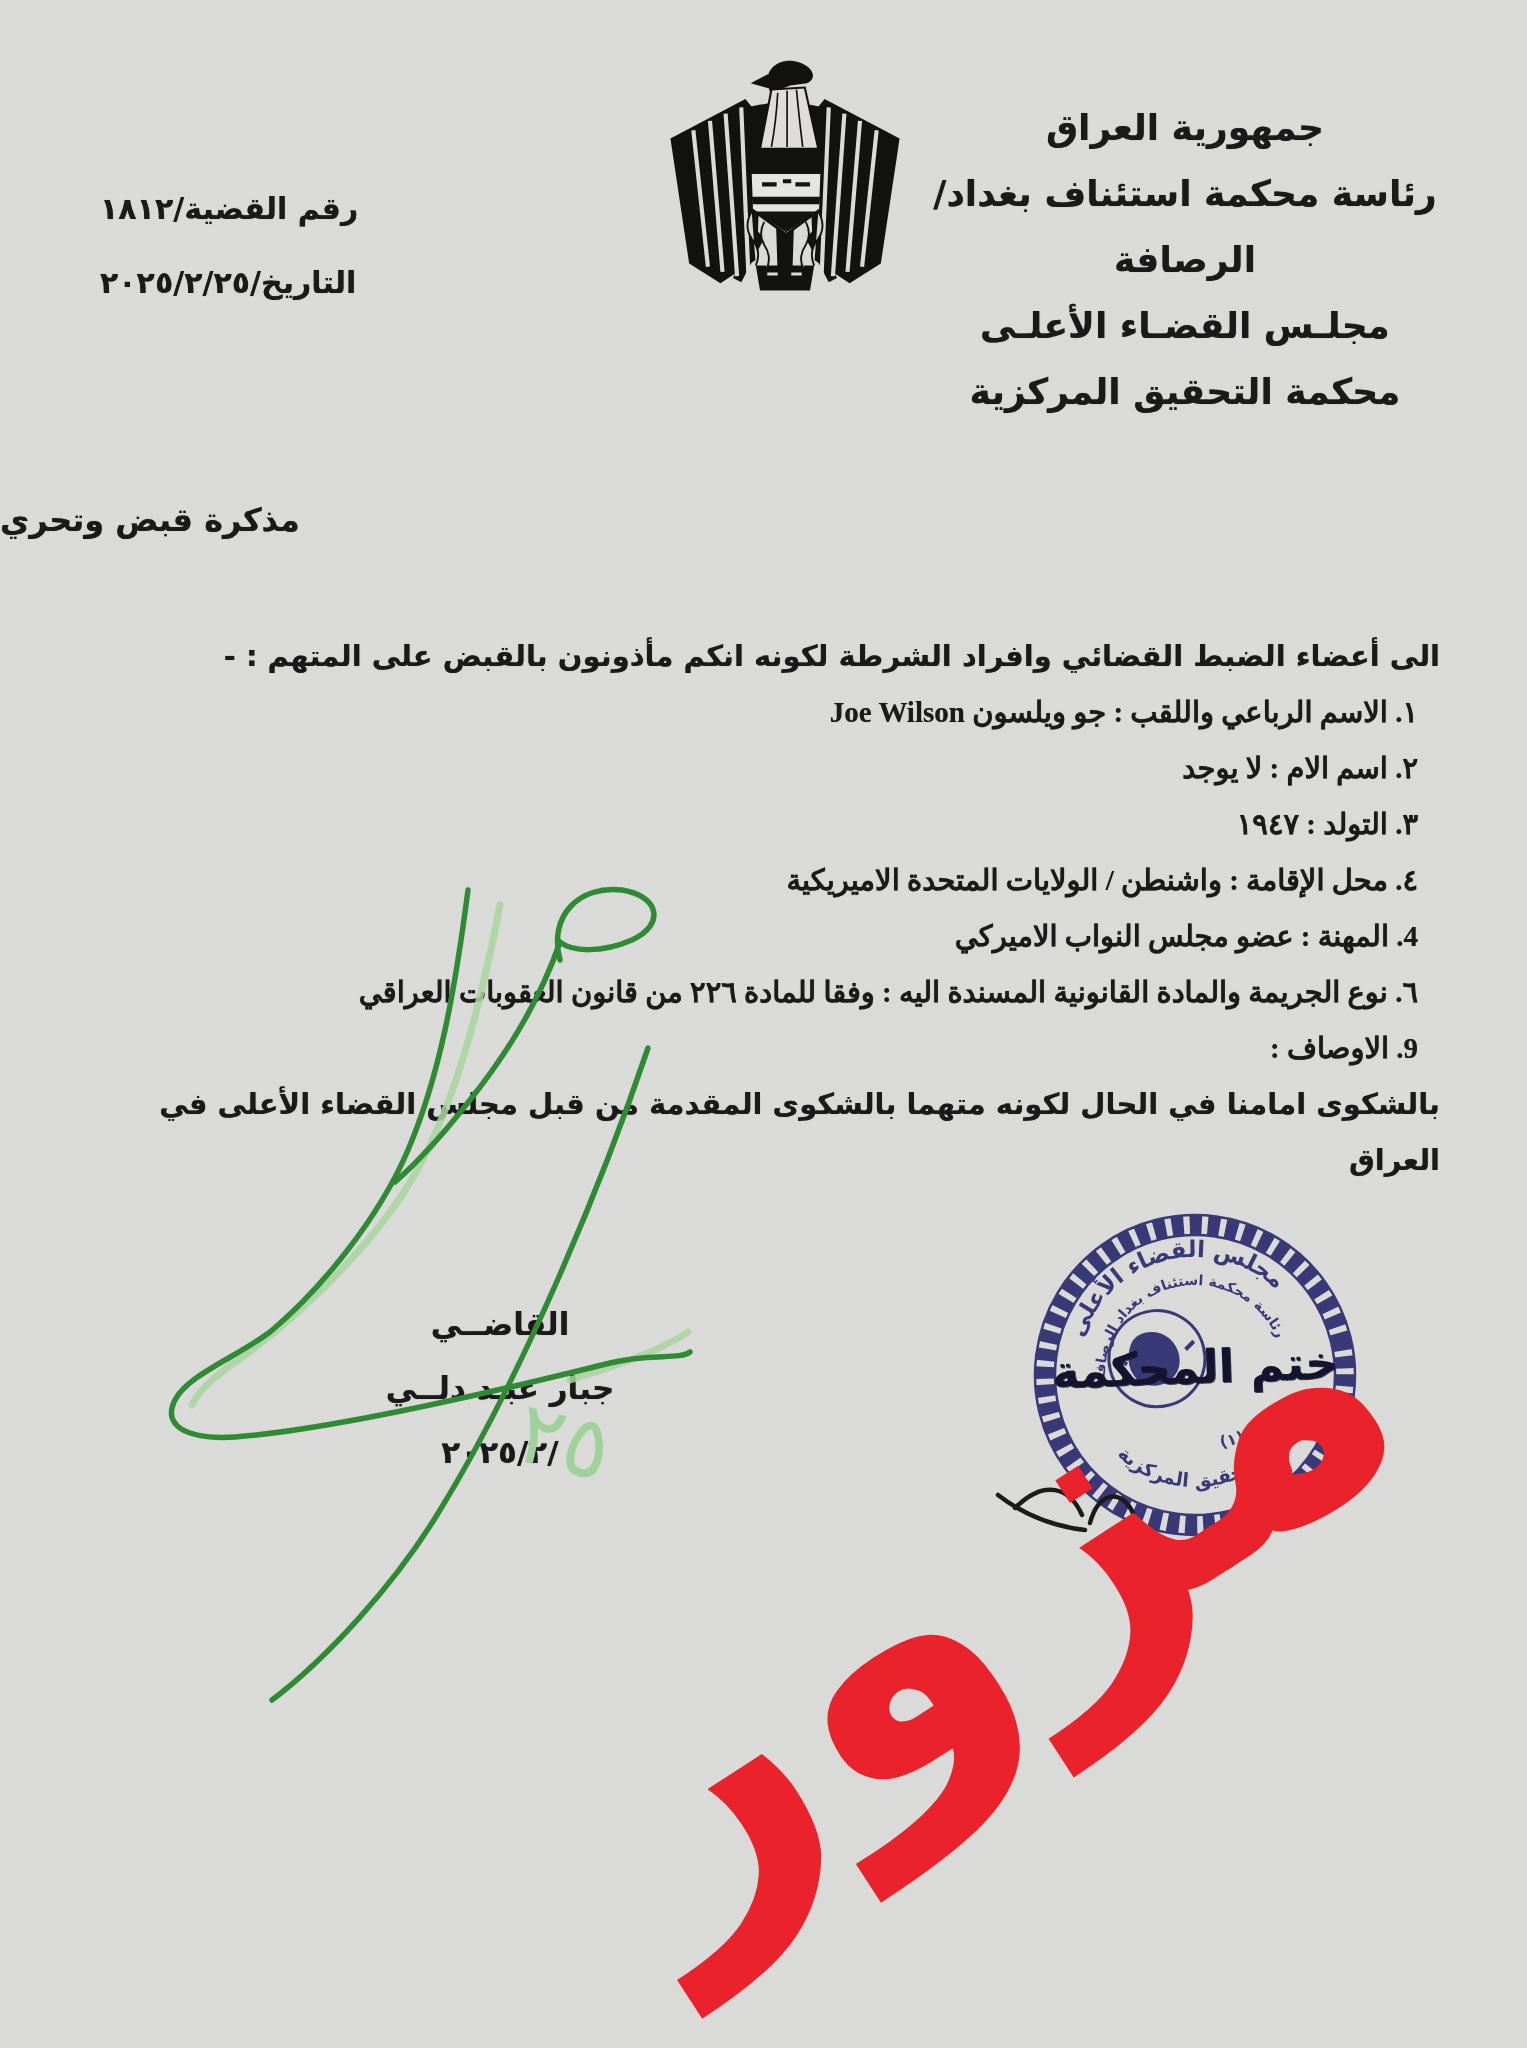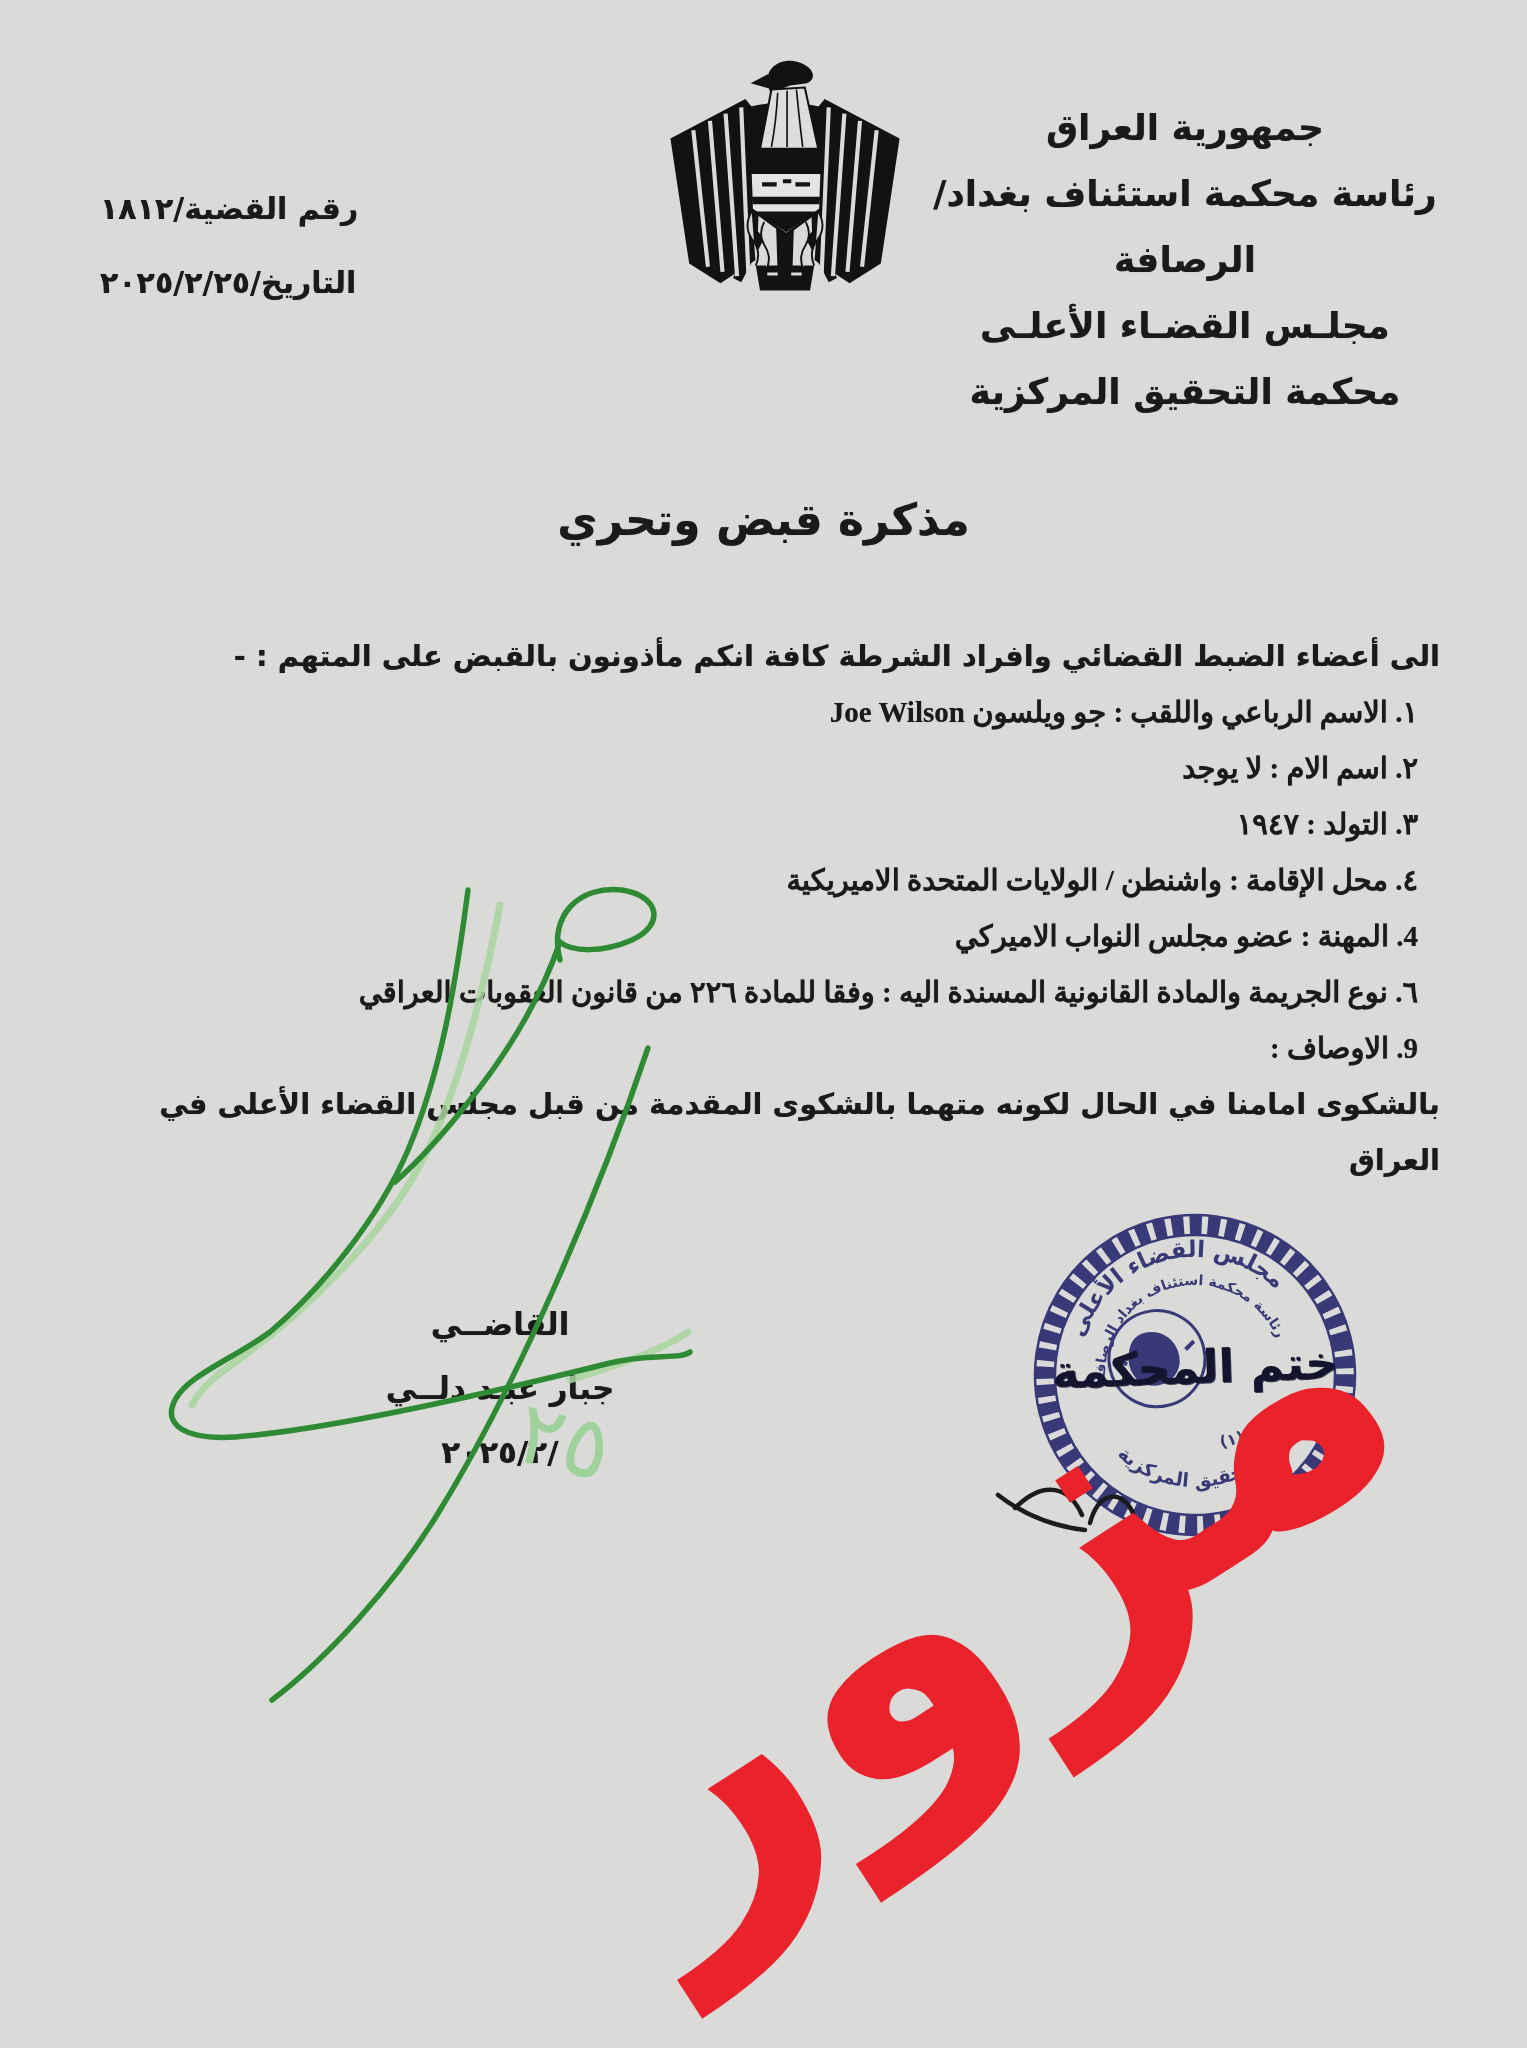--- a/index.html
+++ b/index.html
@@ -24,21 +24,21 @@
   
   .court-header{
     position:absolute; left:905px; top:95px; width:560px;
     font-size:36px; font-weight:700; text-align:center; line-height:66px;
   }
   
   .emblem{ position:absolute; left:660px; top:55px; width:250px; height:240px; }
   
   .doc-title{
     position:absolute; left:0; top:492px; width:100%;
-    text-align:center; font-size:44px; font-weight:700; line-height:56px;
+    text-align:left; font-size:32px; font-weight:700; line-height:56px;
   }
   
   .body-block{
     position:absolute; left:85px; top:628px; width:1355px;
     font-size:29px; font-weight:700; line-height:56px; text-align:right;
     z-index:5;
   }
   .body-block .item{ padding-right:22px;font-family:Liberation Serif, serif; }
   
   .sig-block{
@@ -139,21 +139,21 @@
   <div class="court-header doc-text">
     <div>جمهورية العراق</div>
     <div>رئاسة محكمة استئناف بغداد/الرصافة</div>
     <div>مجلـس القضـاء الأعلـى</div>
     <div>محكمة التحقيق المركزية</div>
   </div>
 
   <div class="doc-title doc-text">مذكرة قبض وتحري</div>
 
   <div class="body-block doc-text">
-    <div>الى أعضاء الضبط القضائي وافراد الشرطة كافة انكم مأذونون بالقبض على المتهم : -</div>
+    <div>الى أعضاء الضبط القضائي وافراد الشرطة لكونه انكم مأذونون بالقبض على المتهم : -</div>
     <div class="item">١. الاسم الرباعي واللقب : جو ويلسون Joe Wilson</div>
     <div class="item">٢. اسم الام : لا يوجد</div>
     <div class="item">٣. التولد : ١٩٤٧</div>
     <div class="item">٤. محل الإقامة : واشنطن / الولايات المتحدة الاميريكية</div>
     <div class="item">4. المهنة : عضو مجلس النواب الاميركي</div>
     <div class="item">٦. نوع الجريمة والمادة القانونية المسندة اليه : وفقا للمادة ٢٢٦ من قانون العقوبات العراقي</div>
     <div class="item">9. الاوصاف :</div>
     <div>بالشكوى امامنا في الحال لكونه متهما بالشكوى المقدمة من قبل مجلس القضاء الأعلى في العراق</div>
   </div>
 

